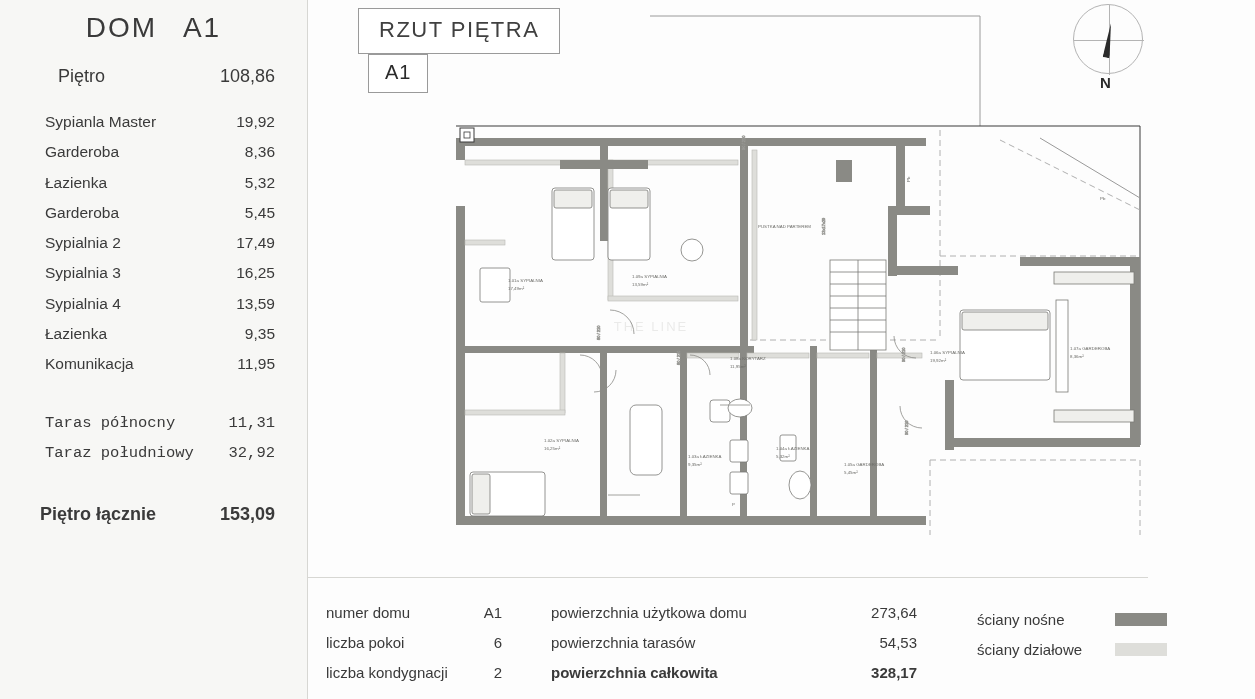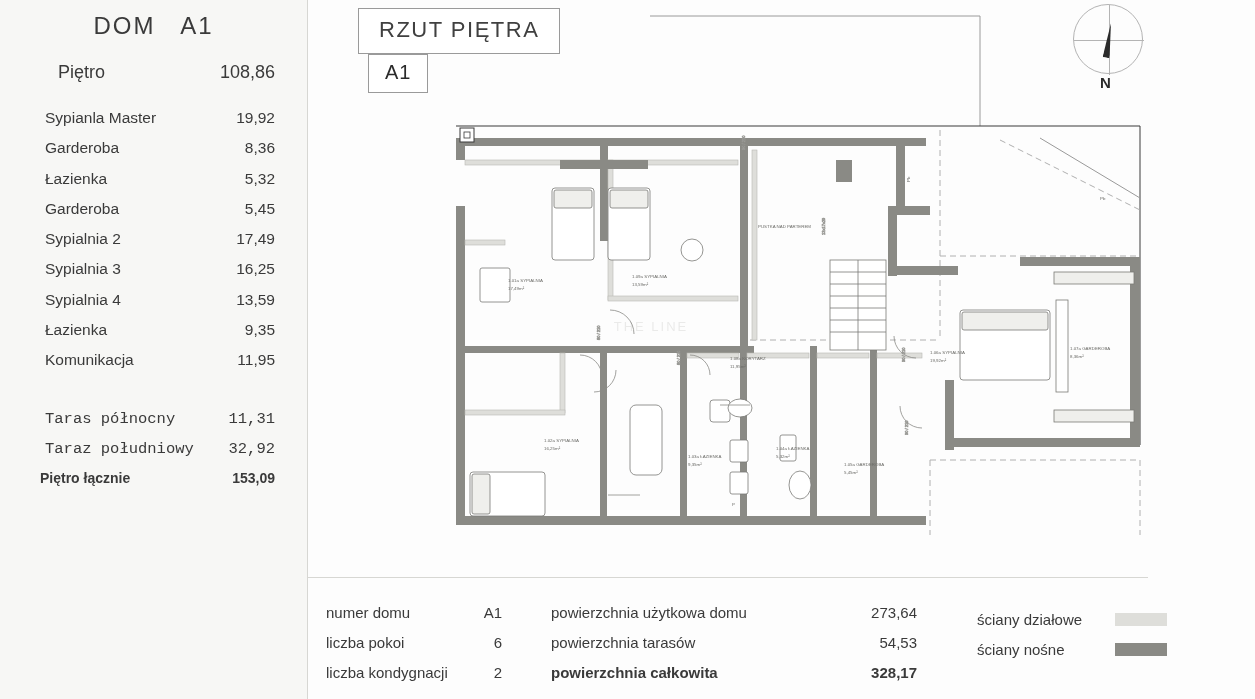--- a/index.html
+++ b/index.html
@@ -21,21 +21,21 @@
   #left-panel {
     position: absolute;
     left: 0; top: 0;
     width: 308px; height: 699px;
     background: #f7f7f5;
     border-right: 1px solid #d7d7d3;
   }
   #house-title {
     margin: 12px 0 0 0;
     text-align: center;
-    font-size: 24px;
+    font-size: 28px;
     letter-spacing: 2px;
     color: #3a3a3a;
     font-weight: 400;
   }
   #house-title .num { margin-left: 16px; }
 
   .row {
     position: relative;
     display: flex;
     justify-content: space-between;
@@ -53,22 +53,23 @@
   }
   #floor-row .val { font-size: 18px; }
 
   #rooms { margin-top: 26px; }
   #rooms .row { height: 30.3px; }
 
   #terraces { margin-top: 28px; font-family: Liberation Mono, monospace; }
   #terraces .row { height: 30.3px; }
 
   #total-row {
+    margin-top: 30px;
     font-weight: bold;
-    font-size: 14px;
+    font-size: 18px;
     padding-left: 40px;
   }
   #total-row .val { font-weight: bold; }
 
   
   #logo-area {
     position: absolute;
     left: 0; bottom: 0;
     width: 307px; height: 122px;
     border-top: 1px solid #d7d7d3;
@@ -476,22 +477,22 @@
       <span class="bcol-val">54,53</span>
     </div>
     <div class="brow strong">
       <span class="bcol-label">powierzchnia całkowita</span>
       <span class="bcol-val">328,17</span>
     </div>
   </div>
 
   <div class="binfo" id="b-col3">
     <div class="legend-row">
+      <span>ściany nośne</span>
+      <span class="swatch sw-nosne"></span>
+    </div>
+    <div class="legend-row">
       <span>ściany działowe</span>
       <span class="swatch sw-dzialowe"></span>
     </div>
-    <div class="legend-row">
-      <span>ściany nośne</span>
-      <span class="swatch sw-nosne"></span>
-    </div>
   </div>
 
 </div>
 
 </body></html>

